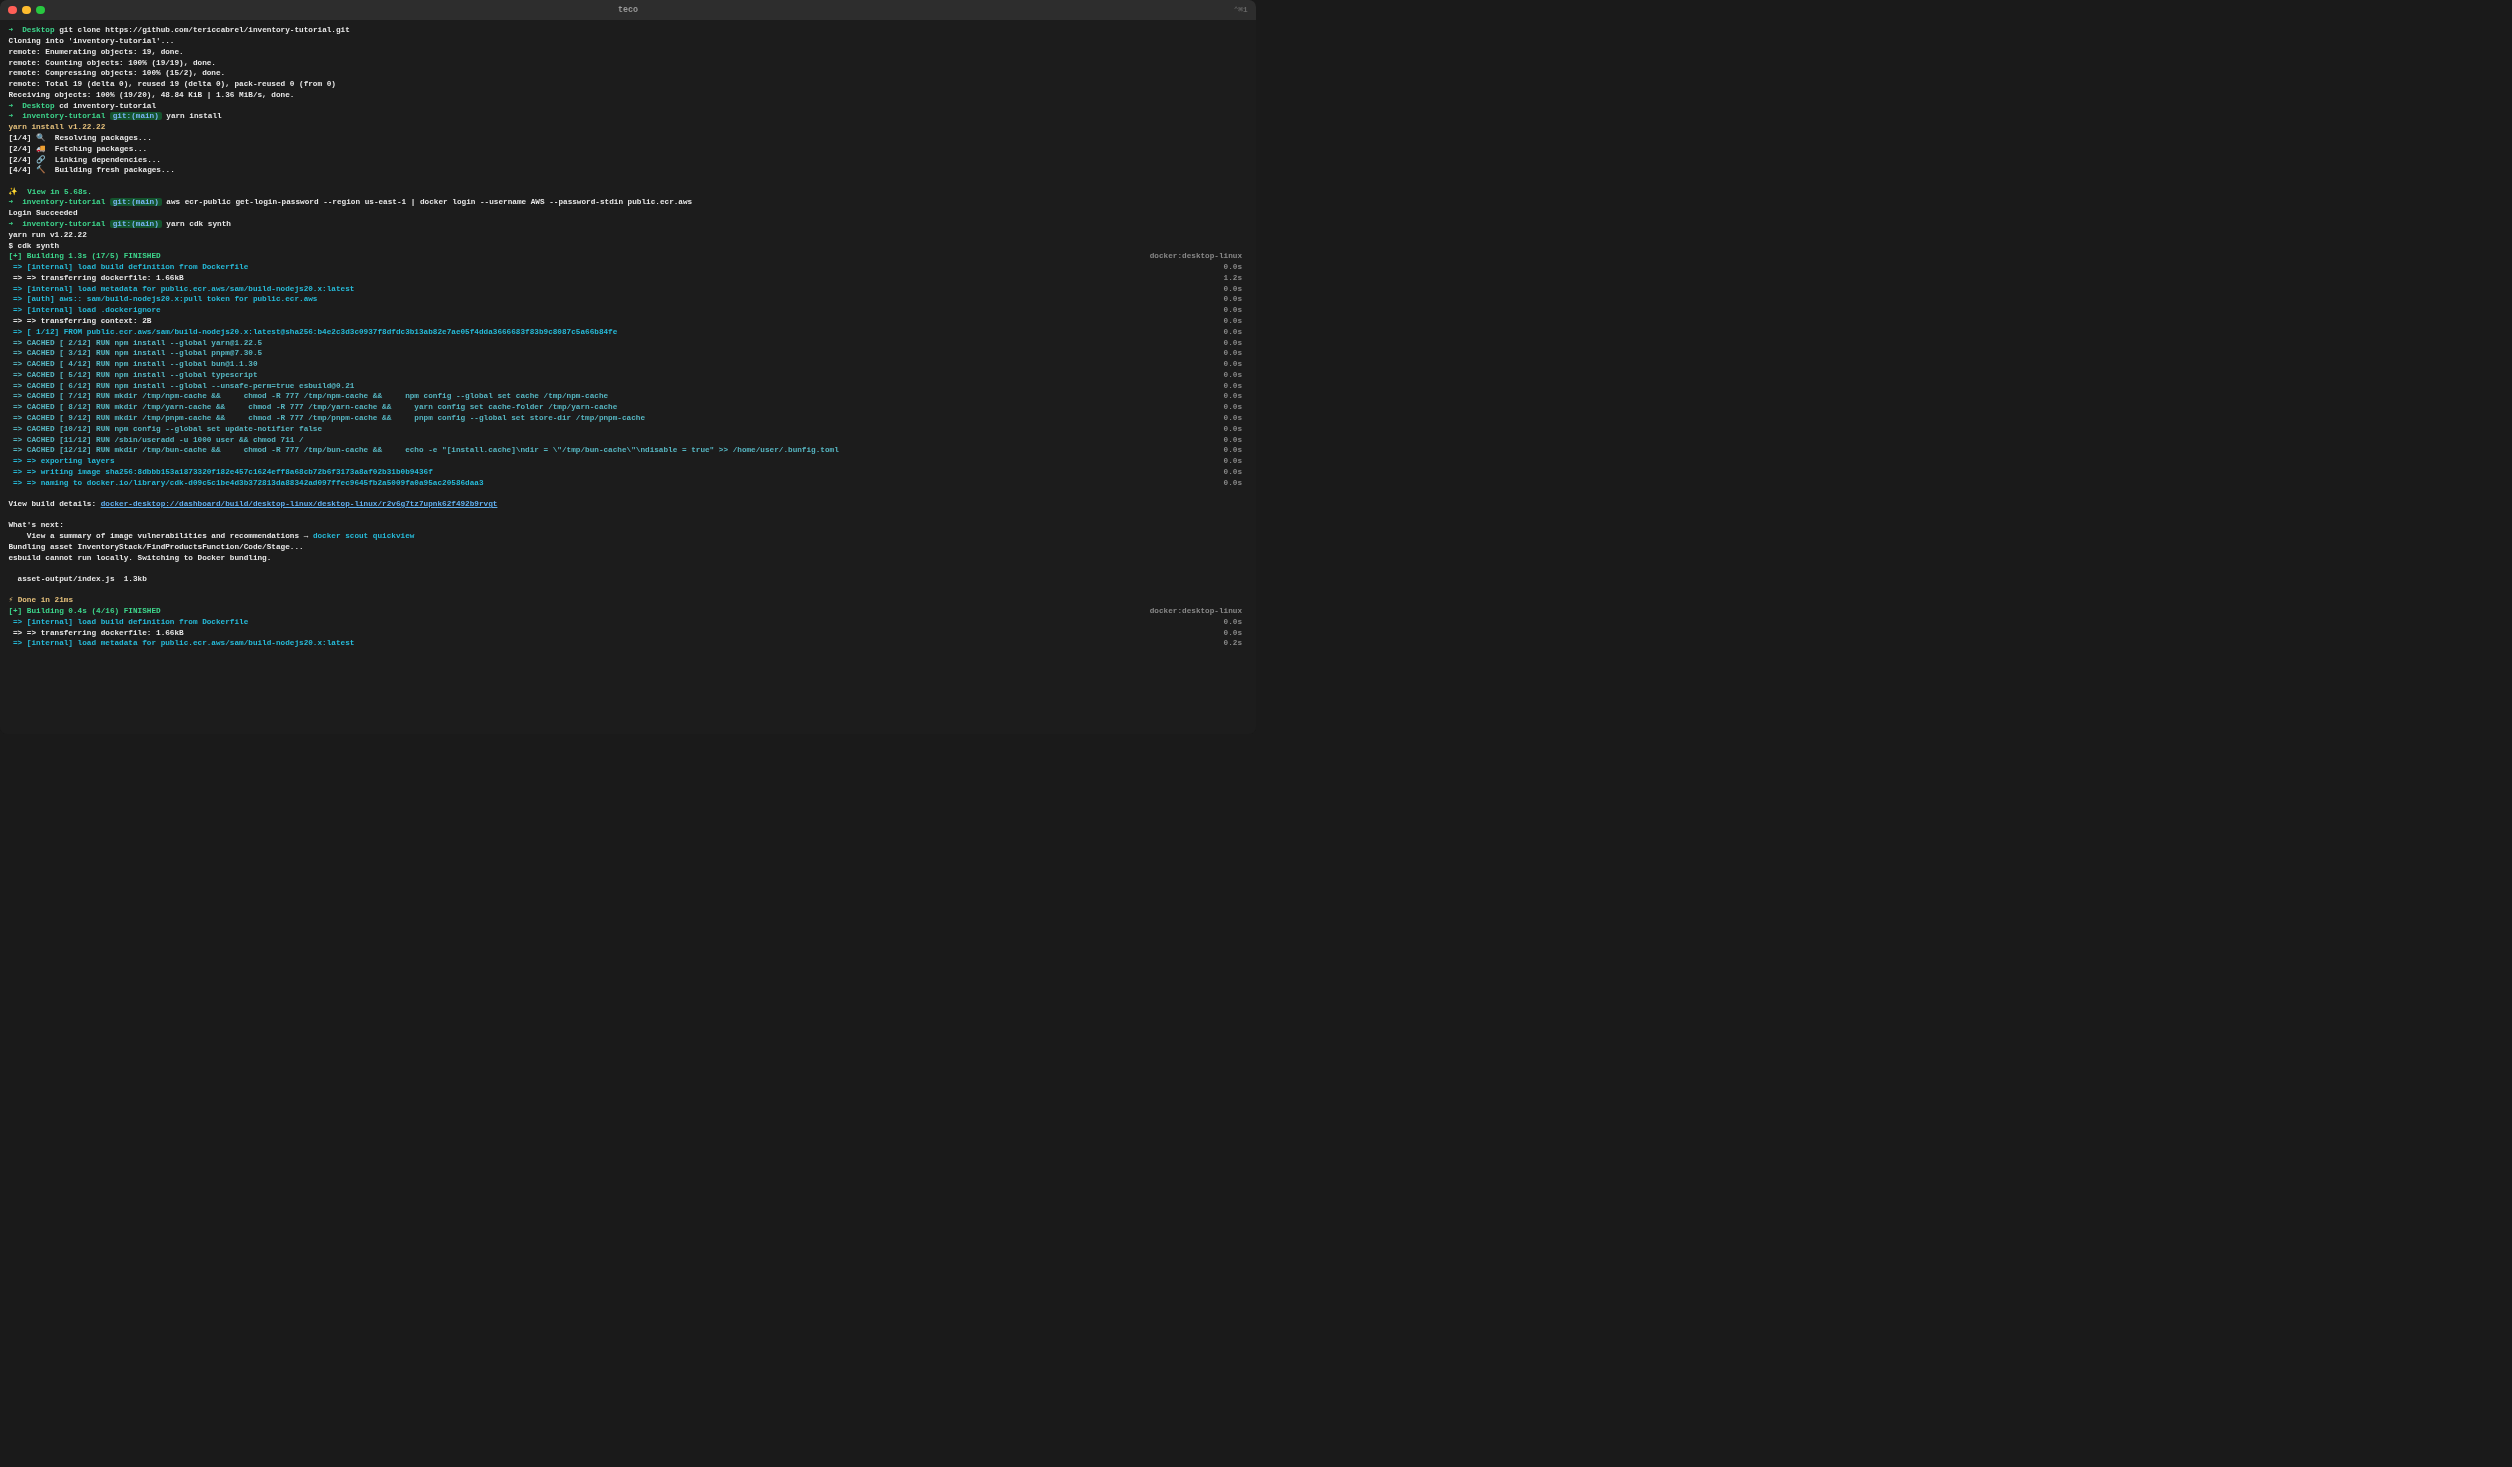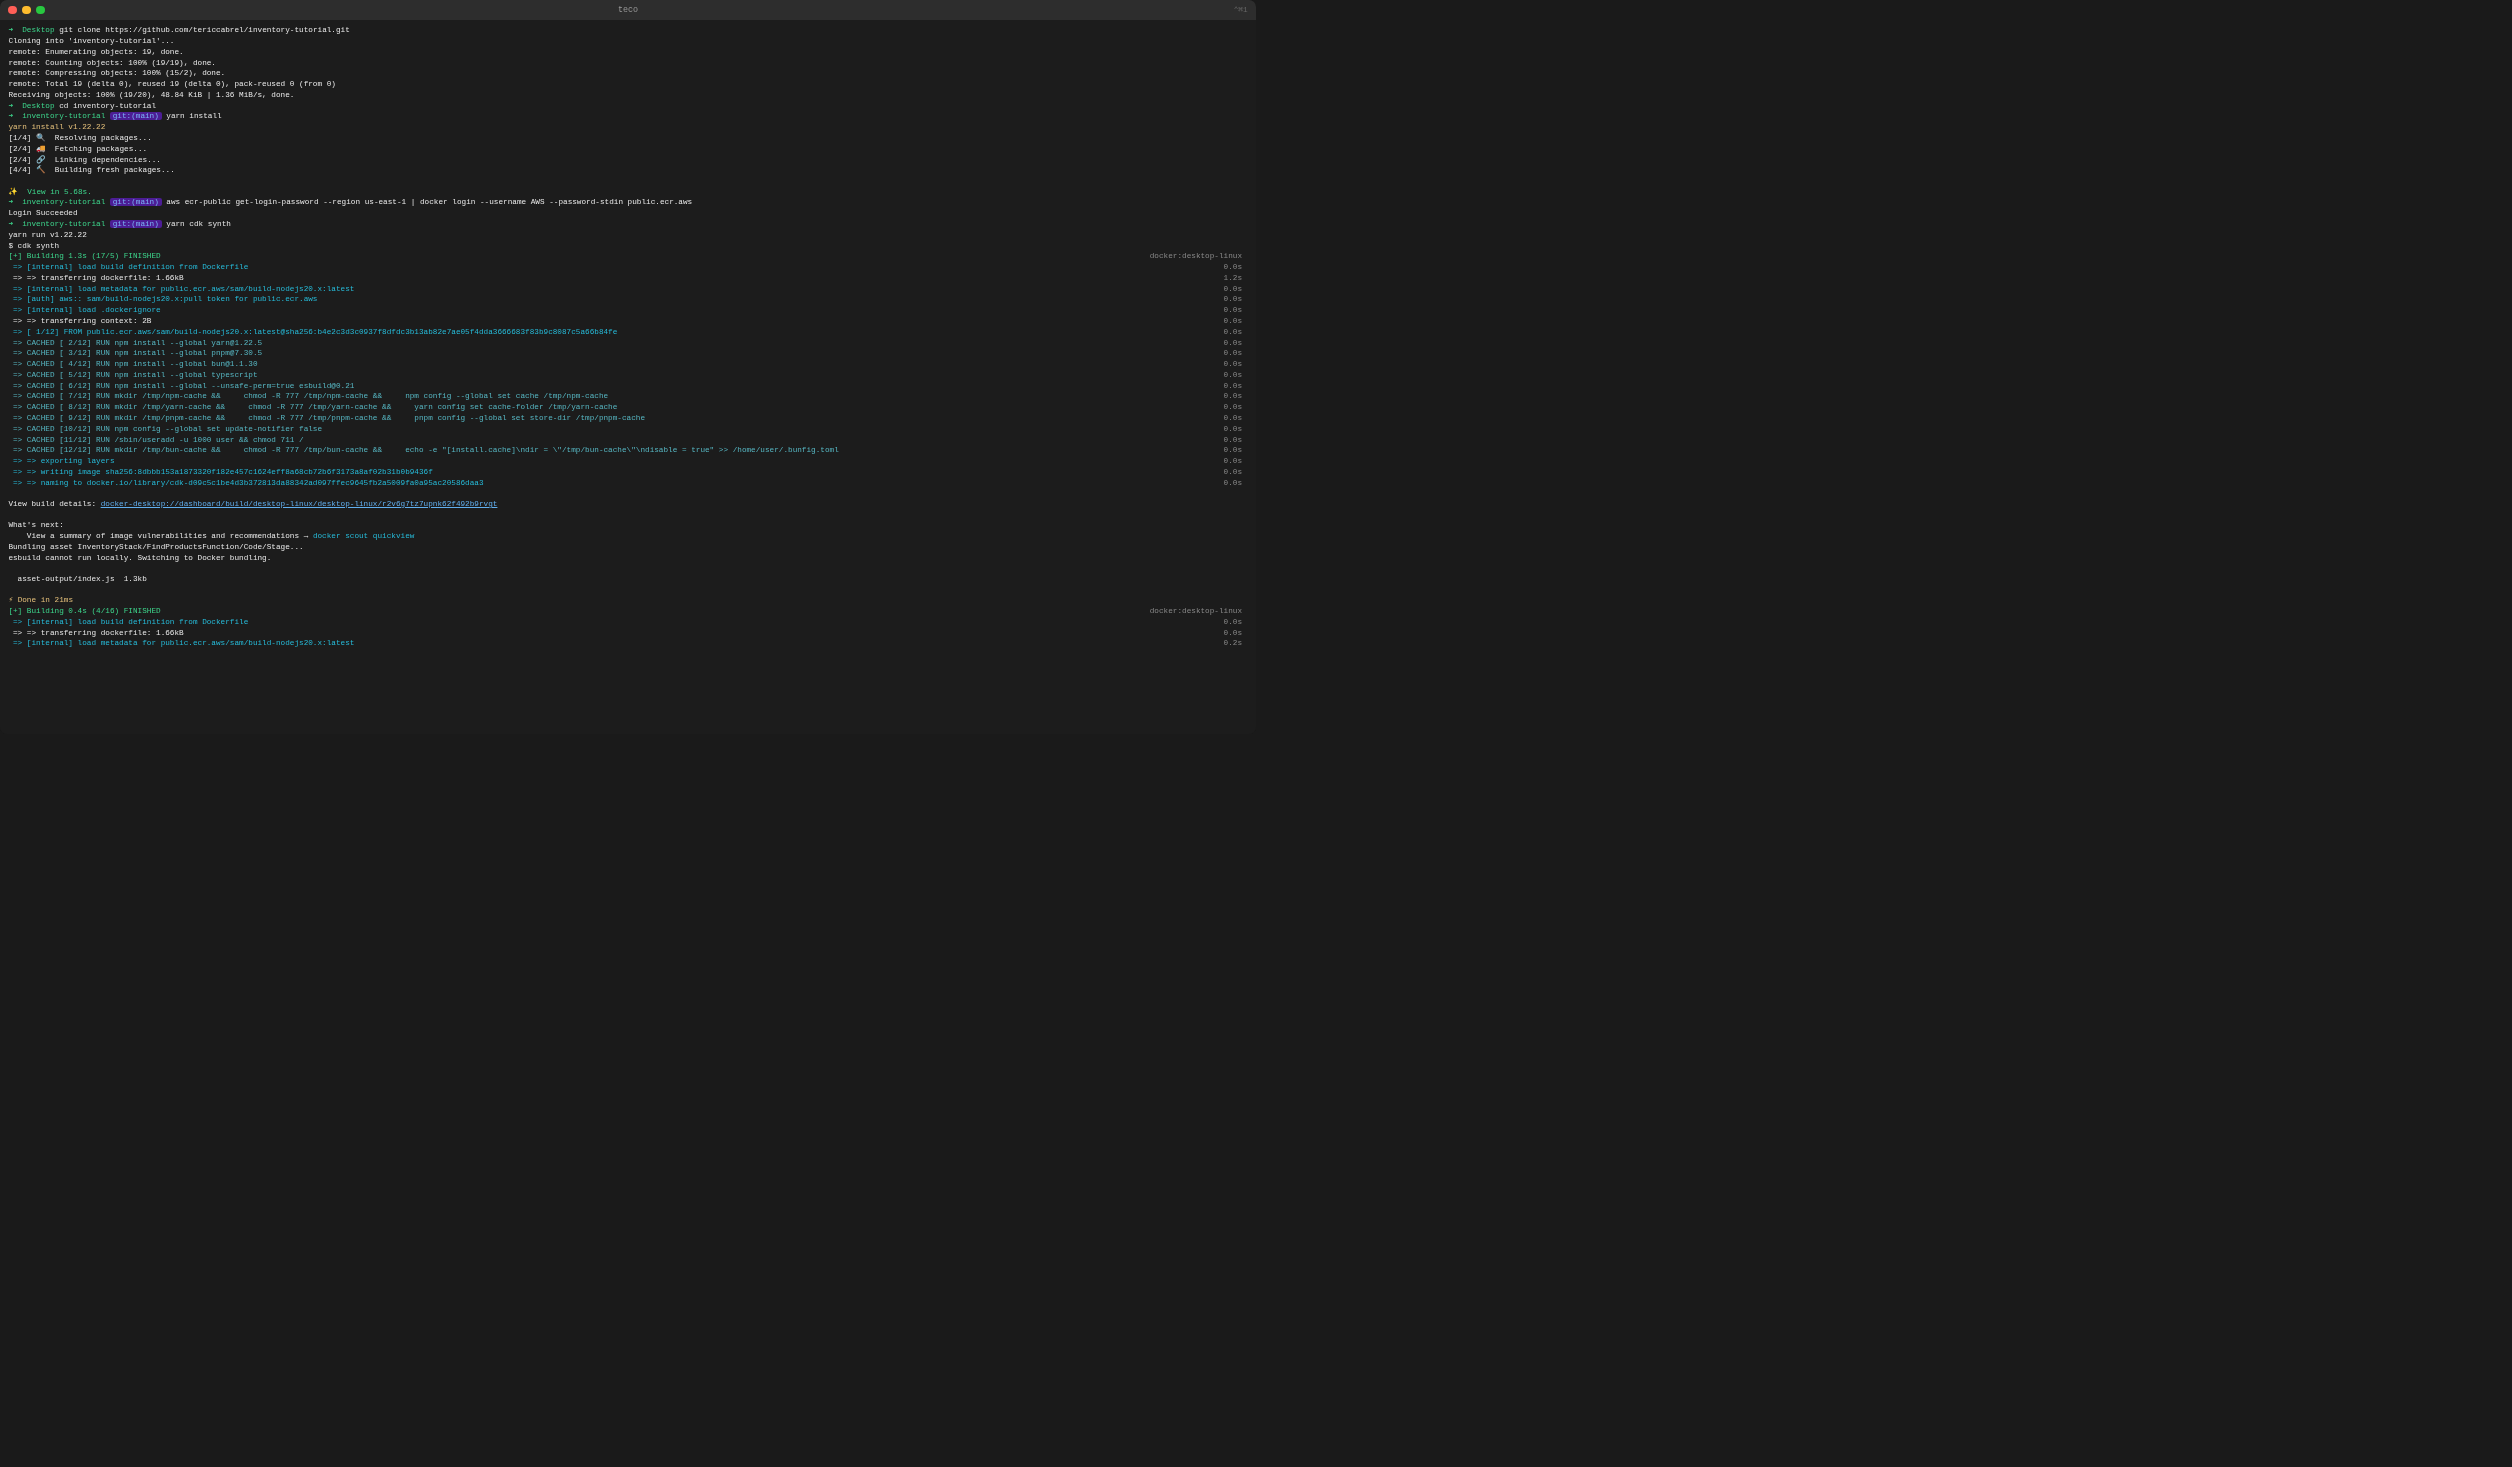--- a/index.html
+++ b/index.html
@@ -13,20 +13,21 @@
       overflow: hidden;
     }
     .window {
       width: 100%;
       height: 100%;
       background: #1c1c1c;
       border-radius: 7px;
       overflow: hidden;
       display: flex;
       flex-direction: column;
+      font-weight: bold;
     }
     .titlebar {
       background: #2d2d2d;
       height: 19.6px;
       display: flex;
       align-items: center;
       padding: 0 8.4px;
       flex-shrink: 0;
       position: relative;
     }
@@ -78,21 +79,21 @@
       white-space: pre;
       display: block;
       min-height: 10.5px;
     }
     .c-green { color: #3dd68c; }
     .c-cyan { color: #26bbd9; }
     .c-yellow { color: #e5c07b; }
     .c-white { color: #e8e8e8; }
     .c-link { color: #61afef; text-decoration: underline; }
     .git-main {
-      background: #4c1d95;
+      background: #14532d;
       color: #7ab4f5;
       padding: 0 2.8px;
       border-radius: 2.1px;
     }
     .cached-badge {
       color: #56b6c2;
     }
   </style>
 </head>
 <body>

